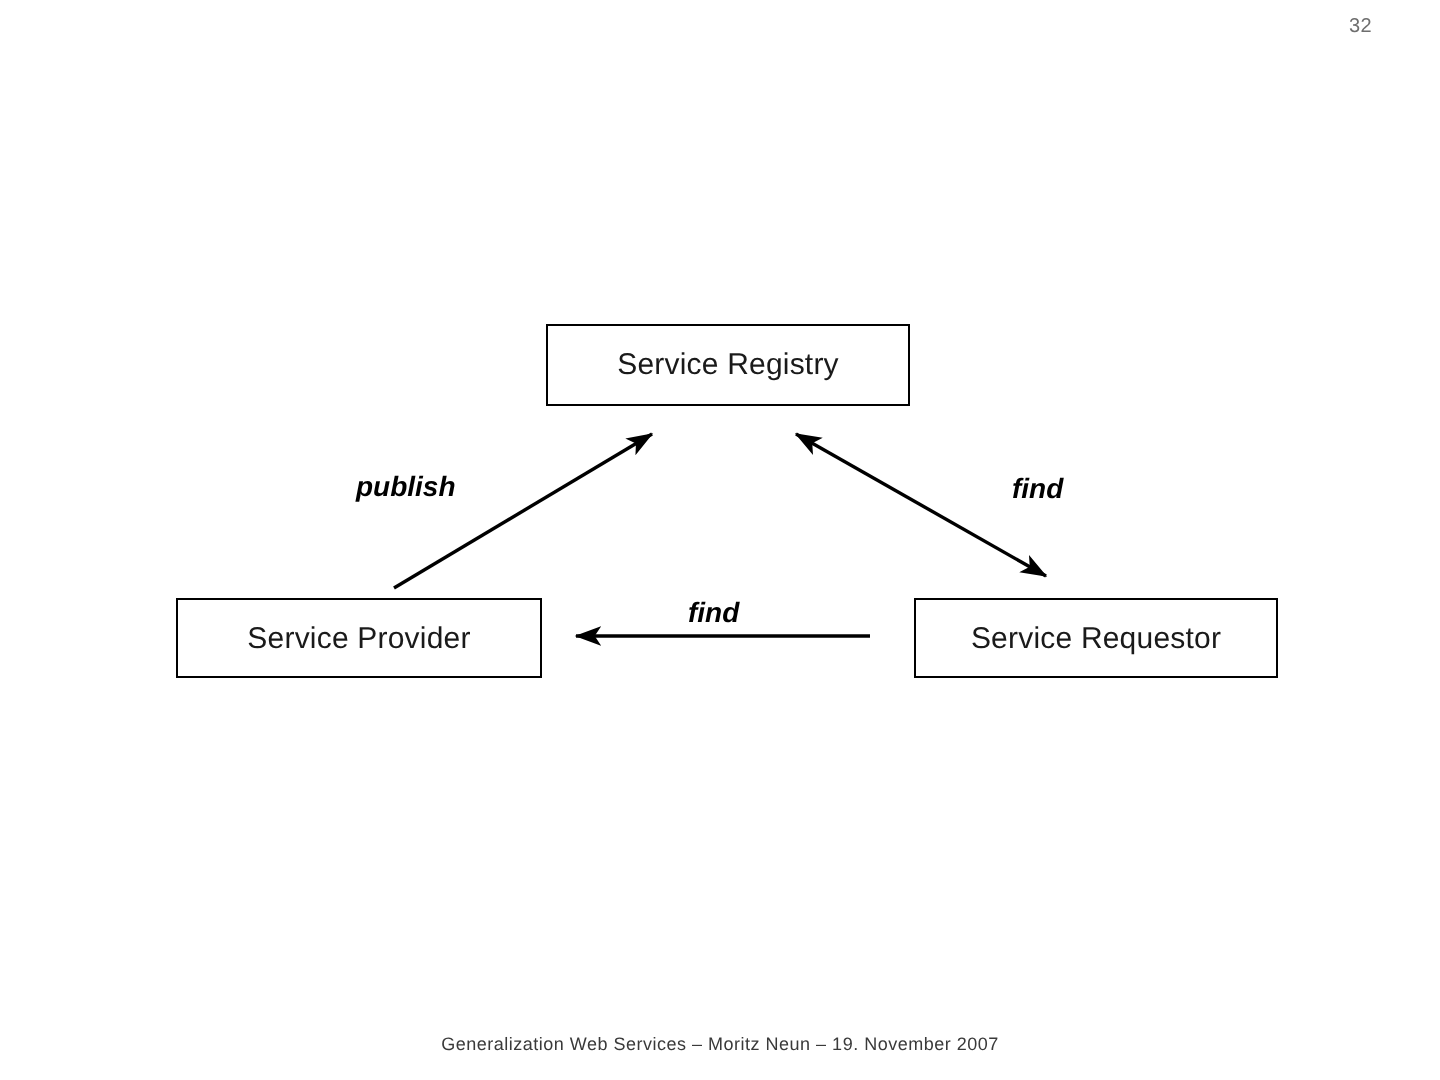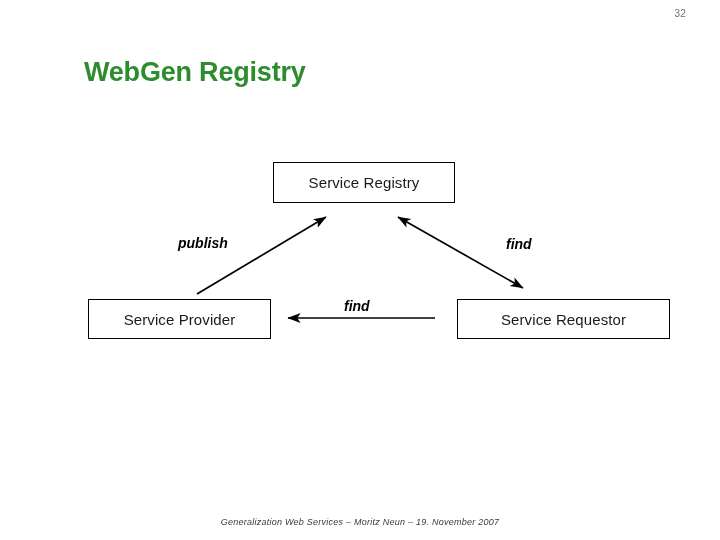--- a/index.html
+++ b/index.html
@@ -84,21 +84,21 @@
   }
   #node-provider {
     left: 88px;
     top: 299px;
     width: 183px;
     height: 40px;
   }
   #node-requestor {
     left: 457px;
     top: 299px;
-    width: 213px;
+    width: 182px;
     height: 40px;
   }
   .edge-label {
     position: absolute;
     font-size: 14px;
     font-weight: bold;
     font-style: italic;
     color: #000000;
     white-space: nowrap;
     line-height: 16px;
@@ -120,31 +120,29 @@
     position: absolute;
     left: 0;
     top: 516px;
     width: 720px;
     text-align: center;
     font-size: 9px;
     color: #3a3a3a;
     letter-spacing: 0.25px;
     line-height: 12px;
     white-space: nowrap;
-    font-style: italic;
   }
 </style>
 </head>
 <body>
 
 <div id="slide">
 
   <div id="page-number">32</div>
 
-  <div id="slide-title">WebGen Registry</div>
 
   <div id="diagram">
 
     <svg id="diagram-svg" viewBox="0 0 720 540">
       <defs>
         <marker id="ah" markerWidth="9" markerHeight="9" refX="7.4" refY="3.1" orient="auto" markerUnits="strokeWidth">
           <path d="M0,0.2 L7.8,3.1 L0,6.0 L1.9,3.1 Z" fill="#000000"></path>
         </marker>
         <marker id="ah-start" markerWidth="9" markerHeight="9" refX="0.4" refY="3.1" orient="auto" markerUnits="strokeWidth">
           <path d="M7.8,0.2 L0,3.1 L7.8,6.0 L5.9,3.1 Z" fill="#000000"></path>

